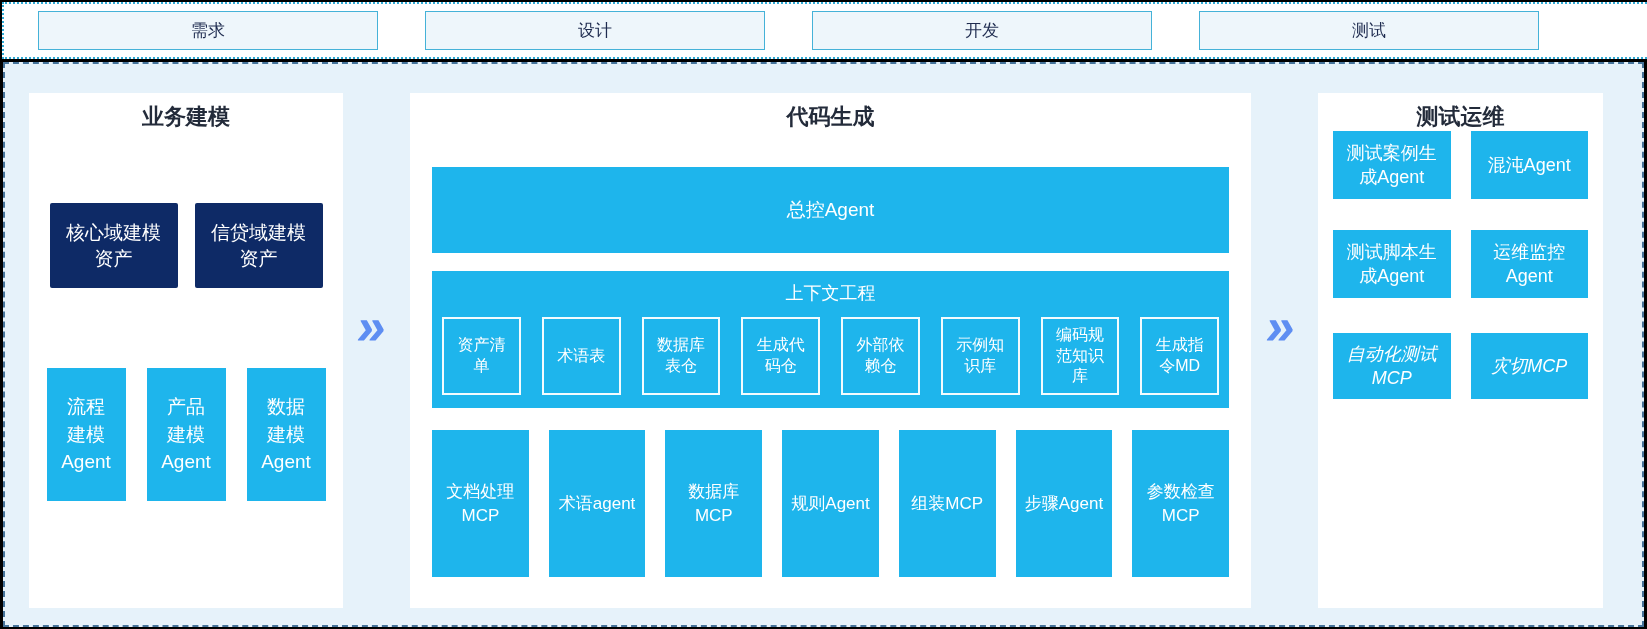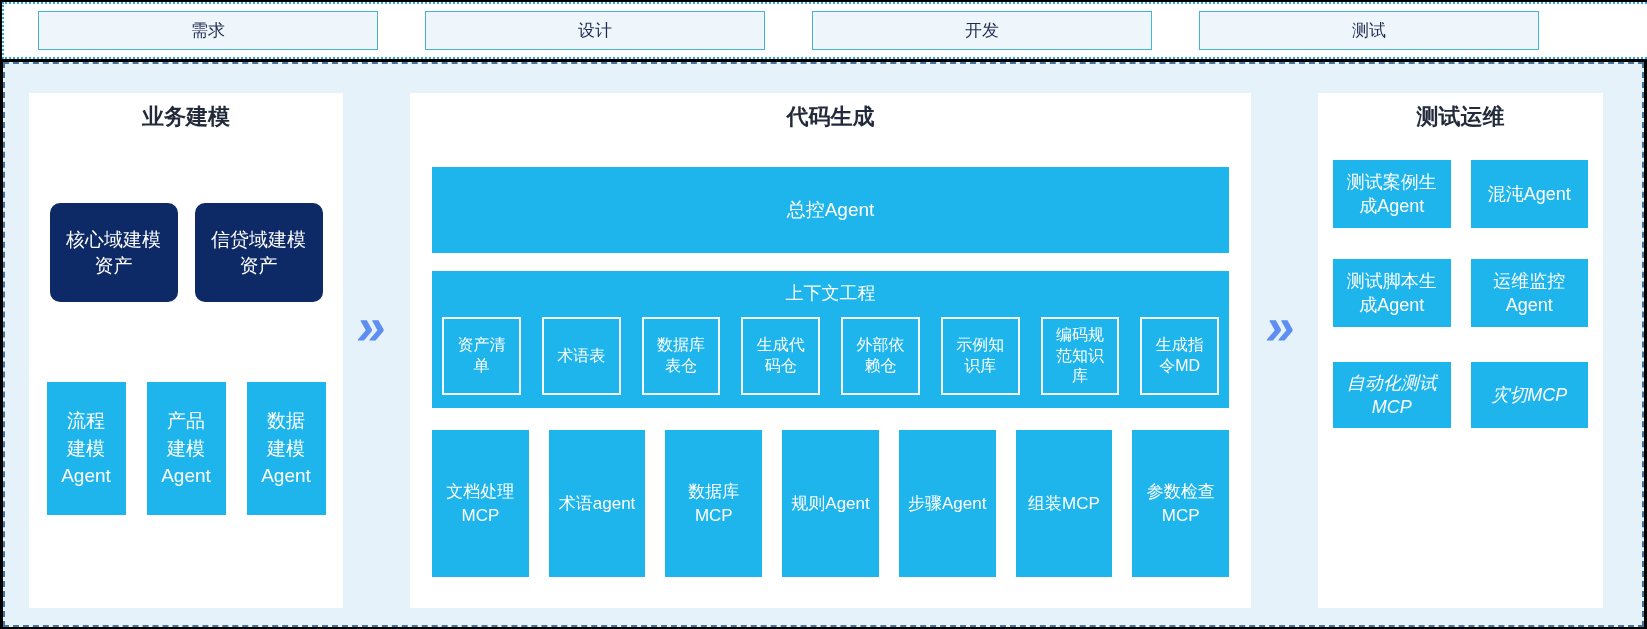--- a/index.html
+++ b/index.html
@@ -35,39 +35,39 @@
   }
   .panel-left{left:29px;width:314px;}
   .panel-center{left:410px;width:841px;}
   .panel-right{left:1318px;width:285px;}
 
   .cyan{background:#1eb5ec;color:#ffffff;display:flex;align-items:center;justify-content:center;text-align:center;}
   .navy{background:#0e2a66;color:#ffffff;display:flex;align-items:center;justify-content:center;text-align:center;}
 
   
   .asset-row{margin-top:72px;display:flex;justify-content:center;gap:17px;}
-  .asset-box{width:128px;height:99px;border-radius:10px;font-size:19px;line-height:1.35;}
+  .asset-box{width:128px;height:85px;border-radius:2px;font-size:19px;line-height:1.35;}
   .agent-row{margin-top:80px;display:flex;justify-content:center;gap:21px;}
   .agent-box{width:79px;height:133px;font-size:19px;line-height:1.45;}
 
   
   .master-bar{margin:36px 22px 0;height:86px;font-size:19px;}
   .context-box{margin:18px 22px 0;height:137px;background:#1eb5ec;box-sizing:border-box;}
   .context-title{padding-top:10px;font-size:18px;line-height:24px;text-align:center;color:#ffffff;}
   .context-row{display:flex;gap:21px;margin:12px 10px 0;}
   .context-item{
     flex:1;height:78px;border:2px solid rgba(255,255,255,.95);box-sizing:border-box;
     font-size:16px;line-height:1.3;
   }
   .bottom-row{margin:22px 22px 0;display:flex;gap:20px;}
   .bottom-box{flex:1;height:147px;font-size:17px;line-height:1.4;}
 
   
   .tp-row{display:flex;gap:20px;margin:0 15px;}
-  .tp-row1{margin-top:29px;align-items:center;}
+  .tp-row1{align-items:center;}
   .tp-row2{margin-top:31px;}
   .tp-row3{margin-top:35px;font-style:italic;}
   .tp-box{flex:1;height:68px;font-size:18px;line-height:1.35;}
   .tp-row3 .tp-box{height:66px;}
   .platform-box{margin:50px auto 0;width:220px;height:100px;border-radius:10px;font-size:20px;}
 
   
   .chevron{
     position:absolute;top:300px;width:50px;text-align:center;
     font-size:52px;font-weight:bold;color:#5e8ef2;line-height:52px;
@@ -182,24 +182,24 @@
         <span class="lbl">术语agent</span>
       </div>
       <div class="cyan bottom-box">
         <span class="lbl">数据库
 MCP</span>
       </div>
       <div class="cyan bottom-box">
         <span class="lbl">规则Agent</span>
       </div>
       <div class="cyan bottom-box">
+        <span class="lbl">组装MCP</span>
+      </div>
+      <div class="cyan bottom-box">
         <span class="lbl">步骤Agent</span>
-      </div>
-      <div class="cyan bottom-box">
-        <span class="lbl">组装MCP</span>
       </div>
       <div class="cyan bottom-box">
         <span class="lbl">参数检查
 MCP</span>
       </div>
     </div>
   </section>
 
   <div class="chevron chev2">»</div>
 

